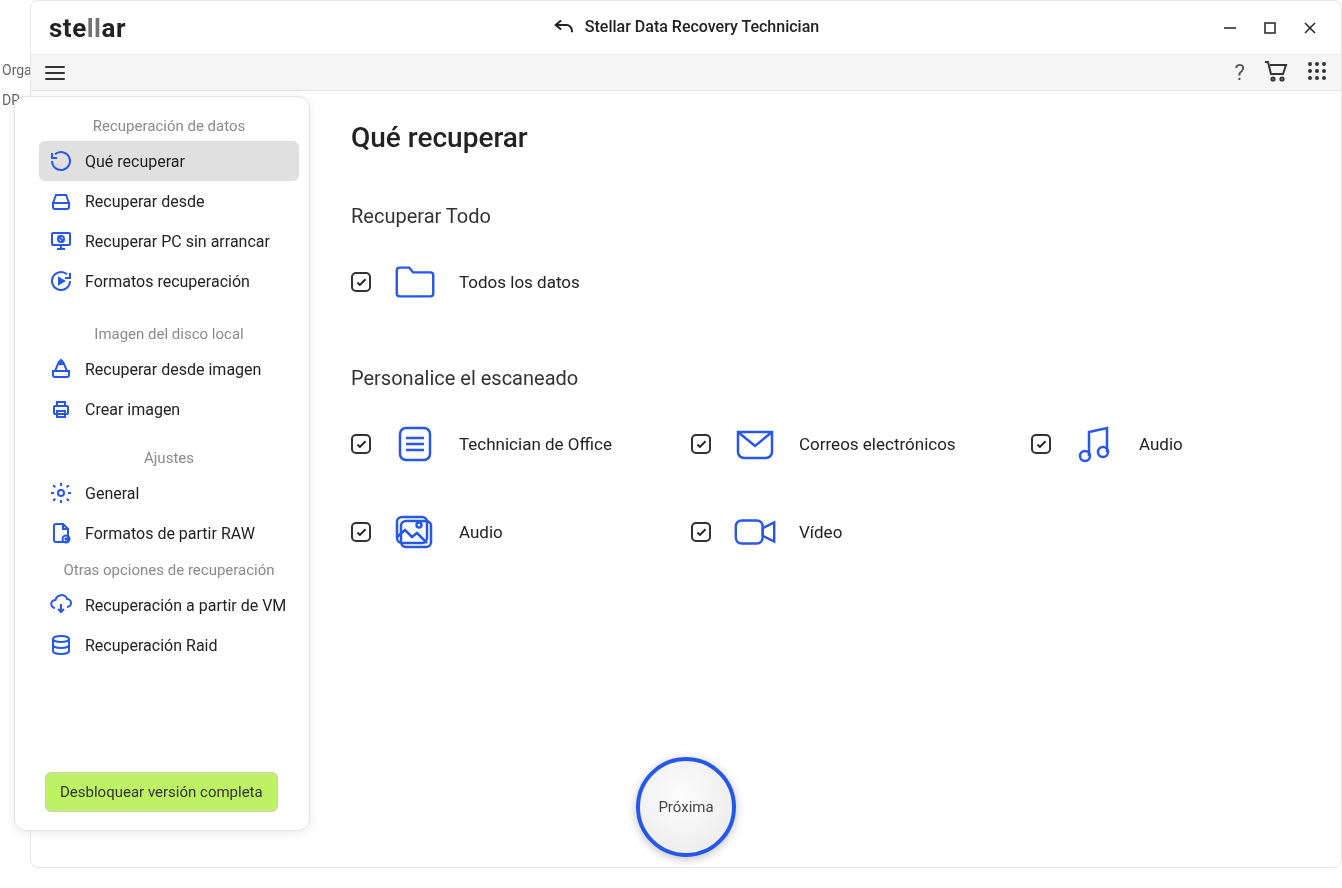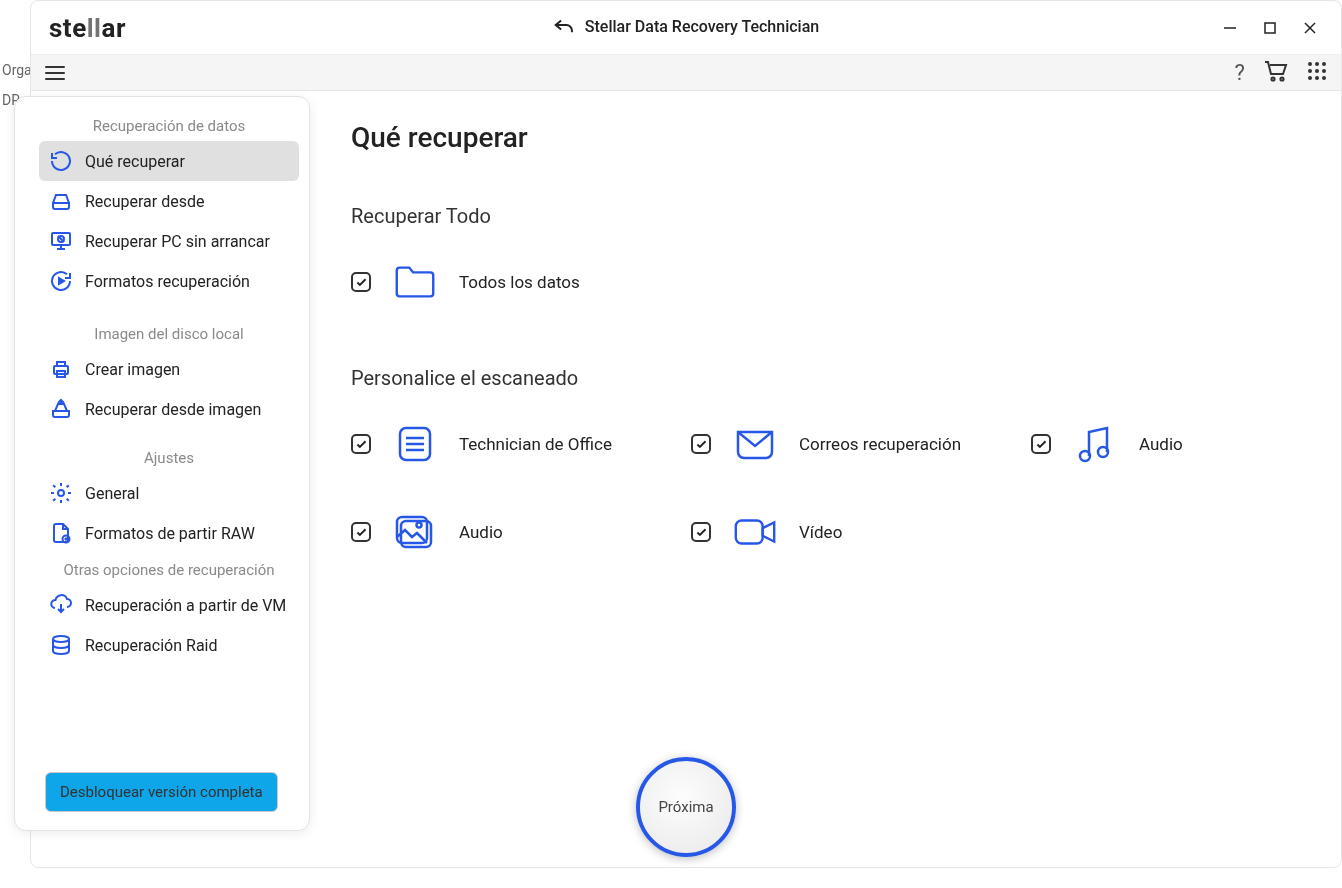--- a/index.html
+++ b/index.html
@@ -115,21 +115,21 @@
     cursor: pointer;
   }
   .side-item.active {
     background: #e0e0e0;
   }
   .side-icon { width: 24px; height:24px; display:flex; align-items:center; justify-content:center; color:#2757e6; flex-shrink:0; }
   .sidebar-spacer { flex:1; }
   .unlock-btn {
     margin: 10px 6px 4px 6px;
     border: 1px solid #ccc;
-    background: #0ea5e9;
+    background: #bef264;
     border-radius: 6px;
     padding: 10px 14px;
     font-size: 15px;
     color: #333;
     cursor: pointer;
     width: fit-content;
   }
   
   .content {
     position: absolute;
@@ -308,37 +308,37 @@
               <path d="M10 9l5 3-5 3z" fill="#2757e6"></path>
             </svg>
           </span>
         <span>Formatos recuperación</span>
       </div>
 
       <div class="side-section-title" style="margin-top:16px;">Imagen del disco local</div>
       <div class="side-item">
         <span class="side-icon">
             <svg width="24" height="24" viewBox="0 0 24 24" fill="none" stroke="#2757e6" stroke-width="2">
-              <rect x="5" y="9" width="14" height="8" rx="1"></rect>
-              <path d="M8 9V5h8v4"></path>
-              <rect x="8" y="14" width="8" height="6"></rect>
-            </svg>
-          </span>
-        <span>Crear imagen</span>
-      </div>
-      <div class="side-item">
-        <span class="side-icon">
-            <svg width="24" height="24" viewBox="0 0 24 24" fill="none" stroke="#2757e6" stroke-width="2">
               <path d="M4 14h16v4a2 2 0 0 1-2 2H6a2 2 0 0 1-2-2z"></path>
               <path d="M6 14l3-7h6l3 7"></path>
               <path d="M12 3v5"></path>
               <path d="M9 6l3-3 3 3"></path>
             </svg>
           </span>
         <span>Recuperar desde imagen</span>
+      </div>
+      <div class="side-item">
+        <span class="side-icon">
+            <svg width="24" height="24" viewBox="0 0 24 24" fill="none" stroke="#2757e6" stroke-width="2">
+              <rect x="5" y="9" width="14" height="8" rx="1"></rect>
+              <path d="M8 9V5h8v4"></path>
+              <rect x="8" y="14" width="8" height="6"></rect>
+            </svg>
+          </span>
+        <span>Crear imagen</span>
       </div>
 
       <div class="side-section-title" style="margin-top:12px;">Ajustes</div>
       <div class="side-item">
         <span class="side-icon">
             <svg width="24" height="24" viewBox="0 0 24 24" fill="none" stroke="#2757e6" stroke-width="2">
               <circle cx="12" cy="12" r="3"></circle>
               <path d="M12 2v3M12 19v3M4.2 4.2l2.1 2.1M17.7 17.7l2.1 2.1M2 12h3M19 12h3M4.2 19.8l2.1-2.1M17.7 6.3l2.1-2.1"></path>
             </svg>
           </span>
@@ -426,21 +426,21 @@
               <svg viewBox="0 0 16 16">
                 <path d="M3 8l3 3 7-7" fill="none" stroke="#222" stroke-width="2.3"></path>
               </svg>
             </div>
           <div class="opt-icon">
             <svg width="46" height="40" viewBox="0 0 46 40" fill="none" stroke="#2757e6" stroke-width="2.5">
                 <path d="M6 8h34v20a6 6 0 0 1-6 6H12a6 6 0 0 1-6-6z"></path>
                 <path d="M6 8l17 14L40 8"></path>
               </svg>
           </div>
-          <span class="opt-label">Correos recuperación</span>
+          <span class="opt-label">Correos electrónicos</span>
         </div>
         <div class="option" style="width:200px;">
           <div class="chk">
               <svg viewBox="0 0 16 16">
                 <path d="M3 8l3 3 7-7" fill="none" stroke="#222" stroke-width="2.3"></path>
               </svg>
             </div>
           <div class="opt-icon">
             <svg width="42" height="44" viewBox="0 0 42 44" fill="none" stroke="#2757e6" stroke-width="2.5">
                 <path d="M15 34V10l18-4v24"></path>

